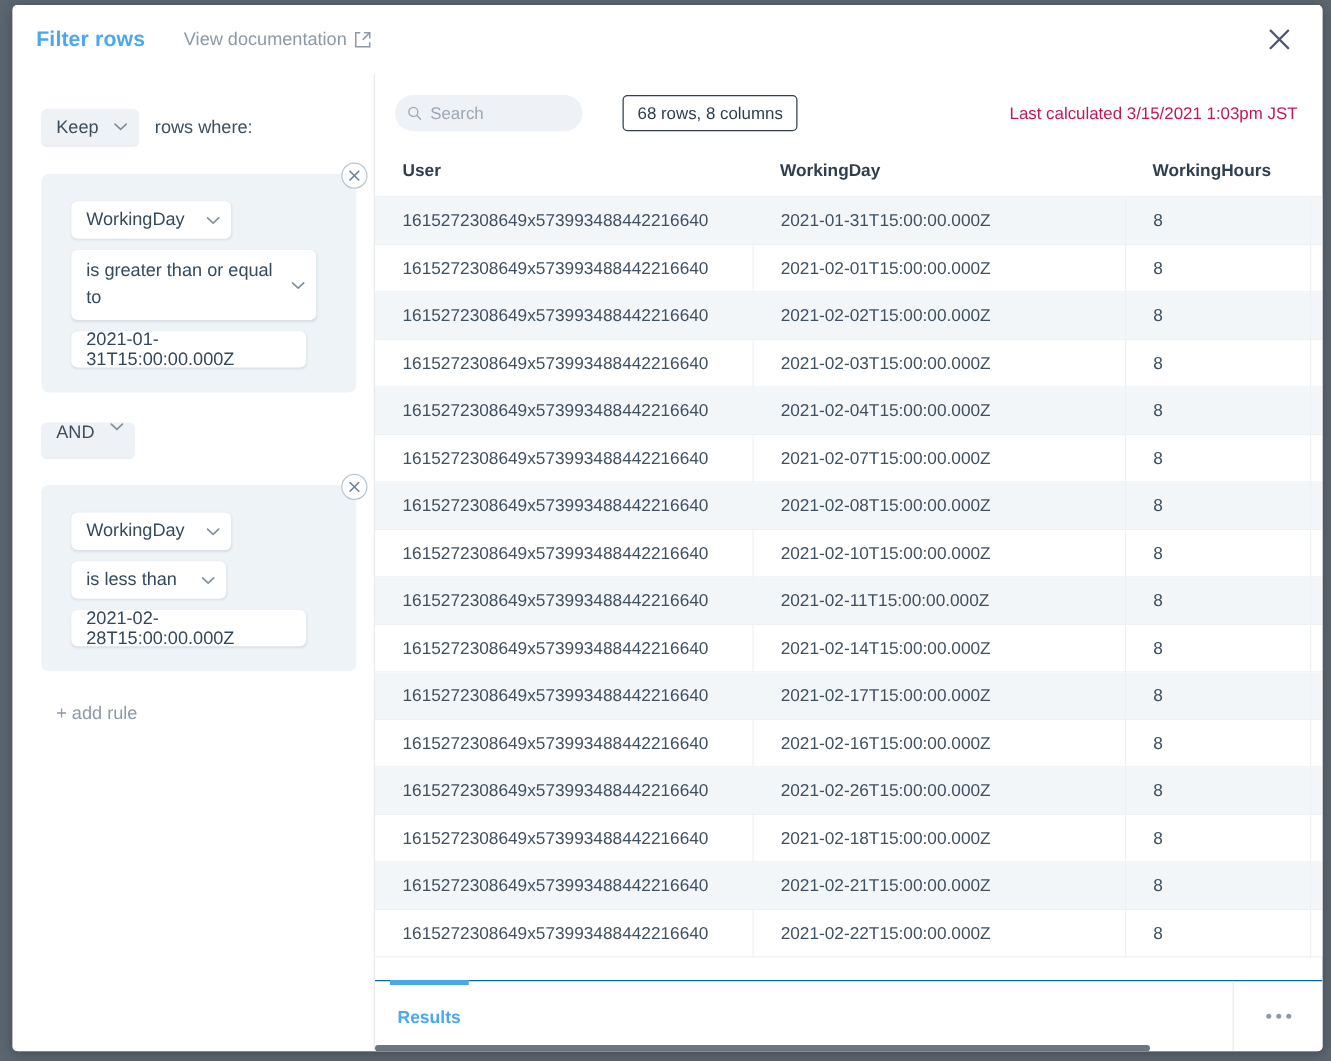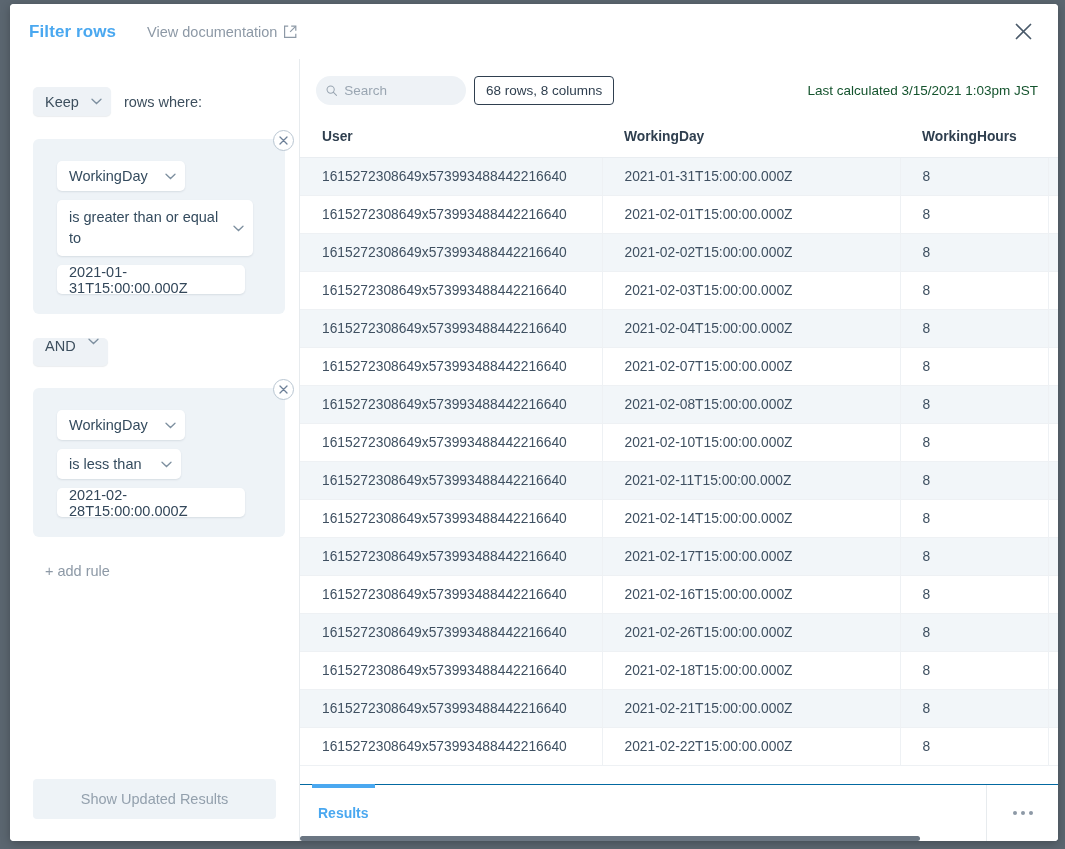--- a/index.html
+++ b/index.html
@@ -222,34 +222,34 @@
     background: transparent;
     border: none;
     outline: none;
     font-family: inherit;
     font-size: 13.5px;
     color: #55606b;
     width: 100%;
   }
   .search-box input::placeholder { color: #9aa6b2; }
   .rowcount {
-    margin-left: 8px;
+    margin-left: 32px;
     border: 1px solid #2f3f4f;
     border-radius: 4px;
     height: 29px;
     display: inline-flex;
     align-items: center;
     padding: 0 11px;
     font-size: 13.5px;
     color: #2f3f4f;
   }
   .lastcalc {
     margin-left: auto;
     font-size: 13.5px;
-    color: #14532d;
+    color: #be185d;
   }
 
   
   .tablewrap {
     flex: 1 1 auto;
     min-height: 0;
     overflow: hidden;
     position: relative;
   }
   table.grid {
@@ -431,23 +431,20 @@
             </svg>
           </div>
           <div class="wpill val">
             <span>2021-02-28T15:00:00.000Z</span>
           </div>
         </div>
 
         <div class="add-rule">+ add rule</div>
       </div>
 
-      <div class="left-foot">
-        <button class="show-btn">Show Updated Results</button>
-      </div>
     </div>
 
     <div class="right">
 
       <div class="toolbar">
         <div class="search-box">
           <svg width="13" height="13" viewBox="0 0 13 13">
             <circle cx="5.4" cy="5.4" r="4.2" stroke="#9aa6b2" stroke-width="1.2" fill="none"></circle>
             <path d="M8.7 8.7L12.2 12.2" stroke="#9aa6b2" stroke-width="1.2" stroke-linecap="round"></path>
           </svg>

